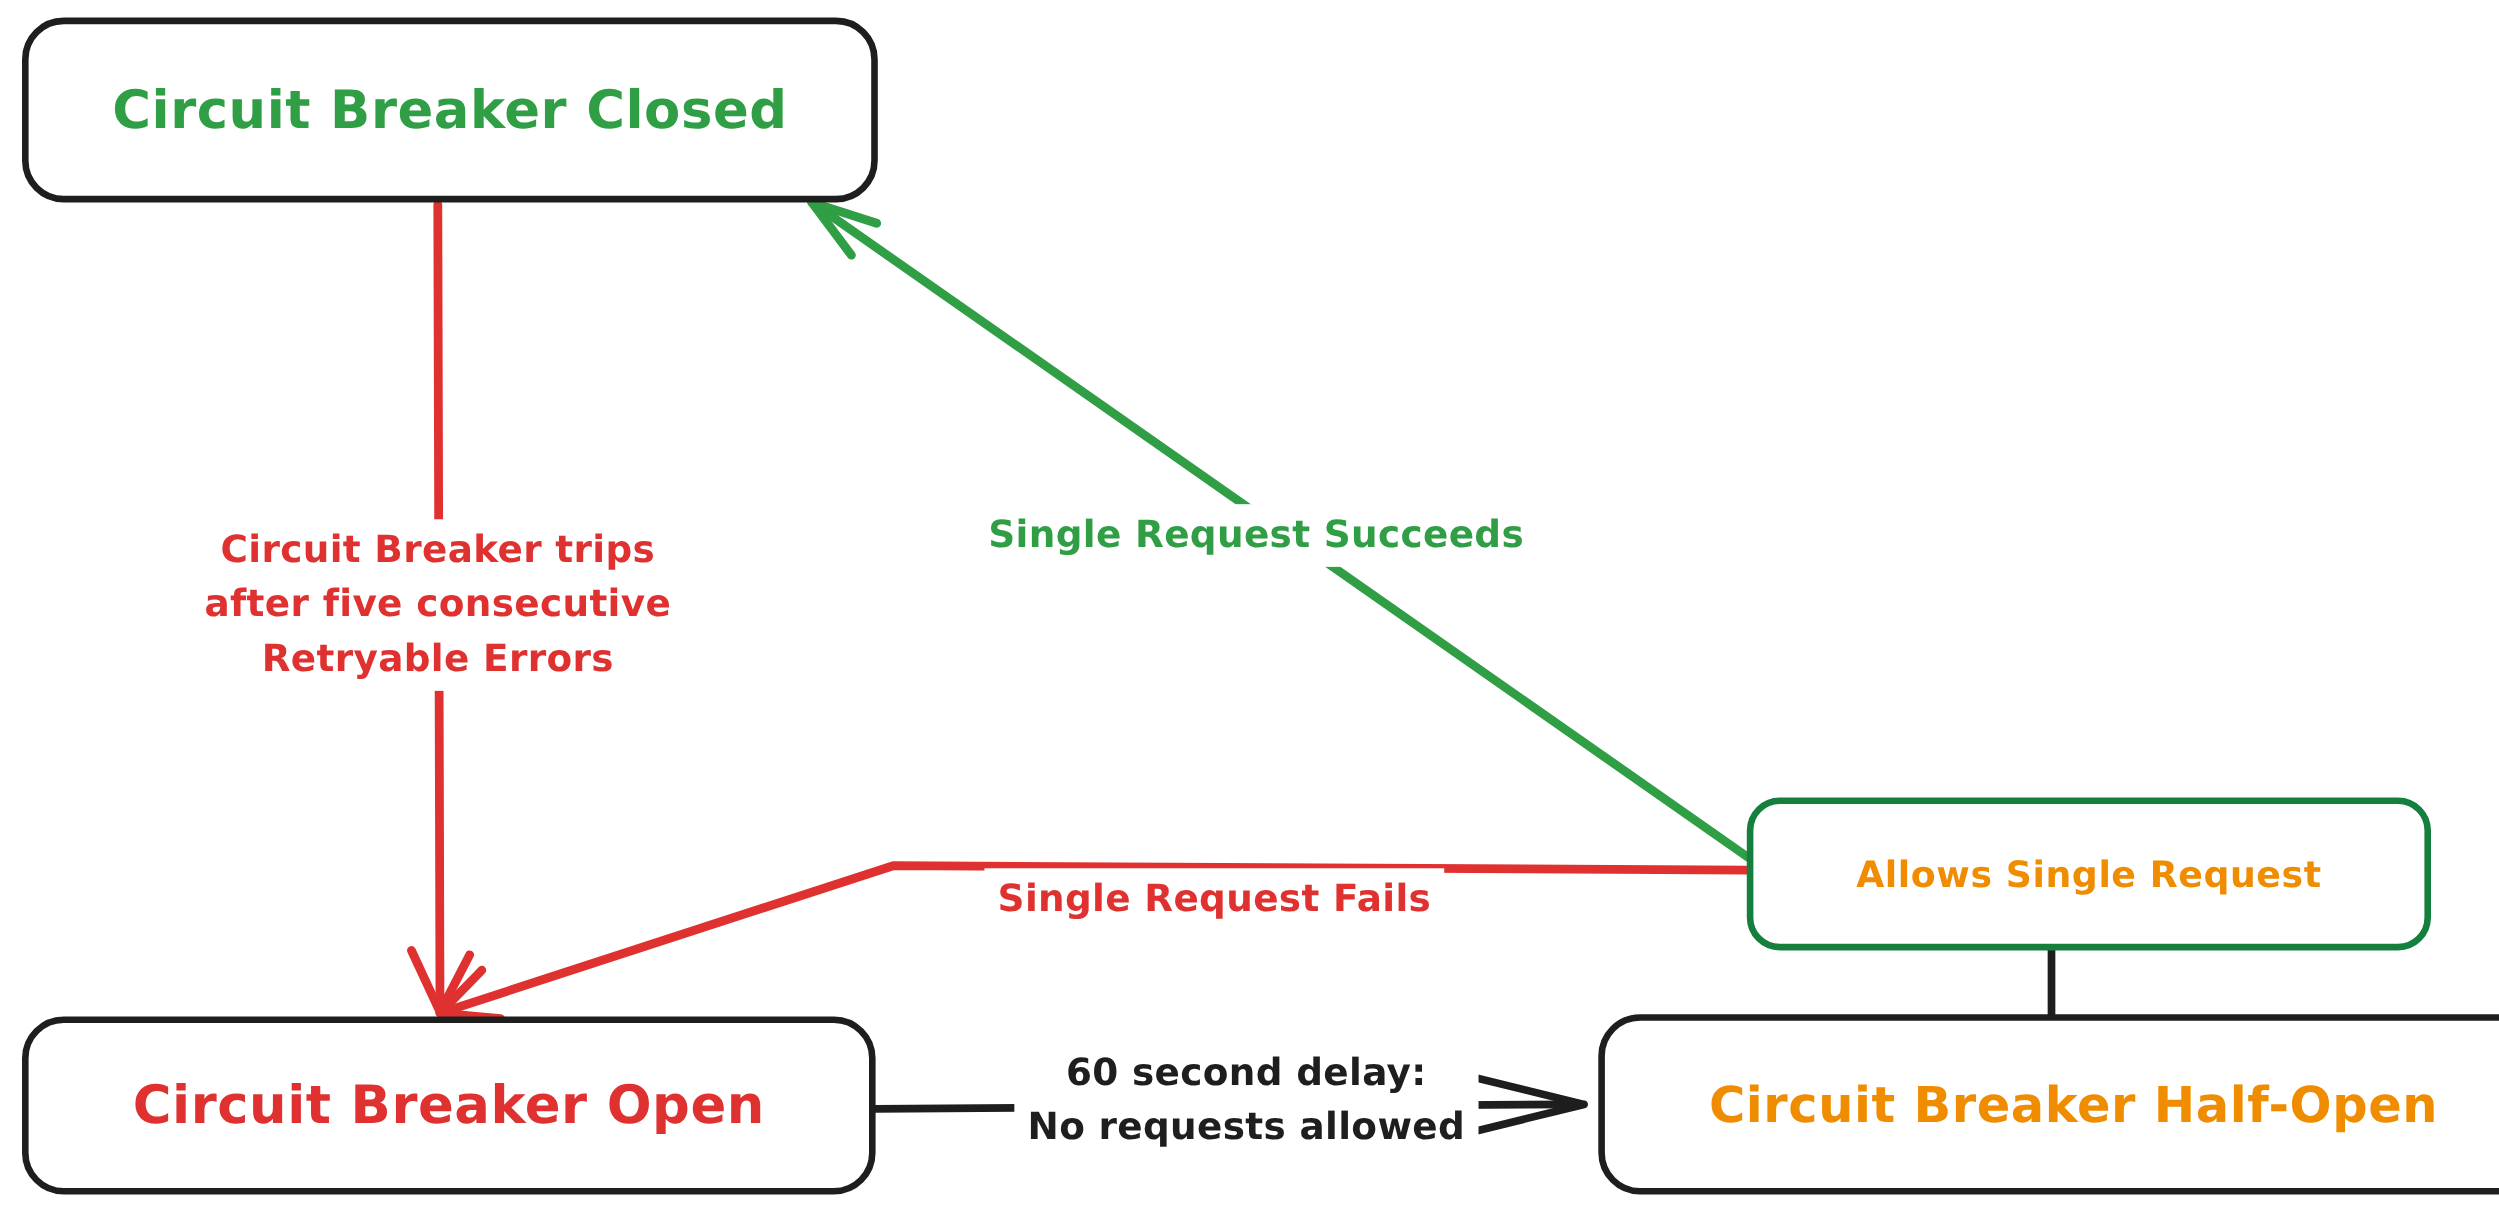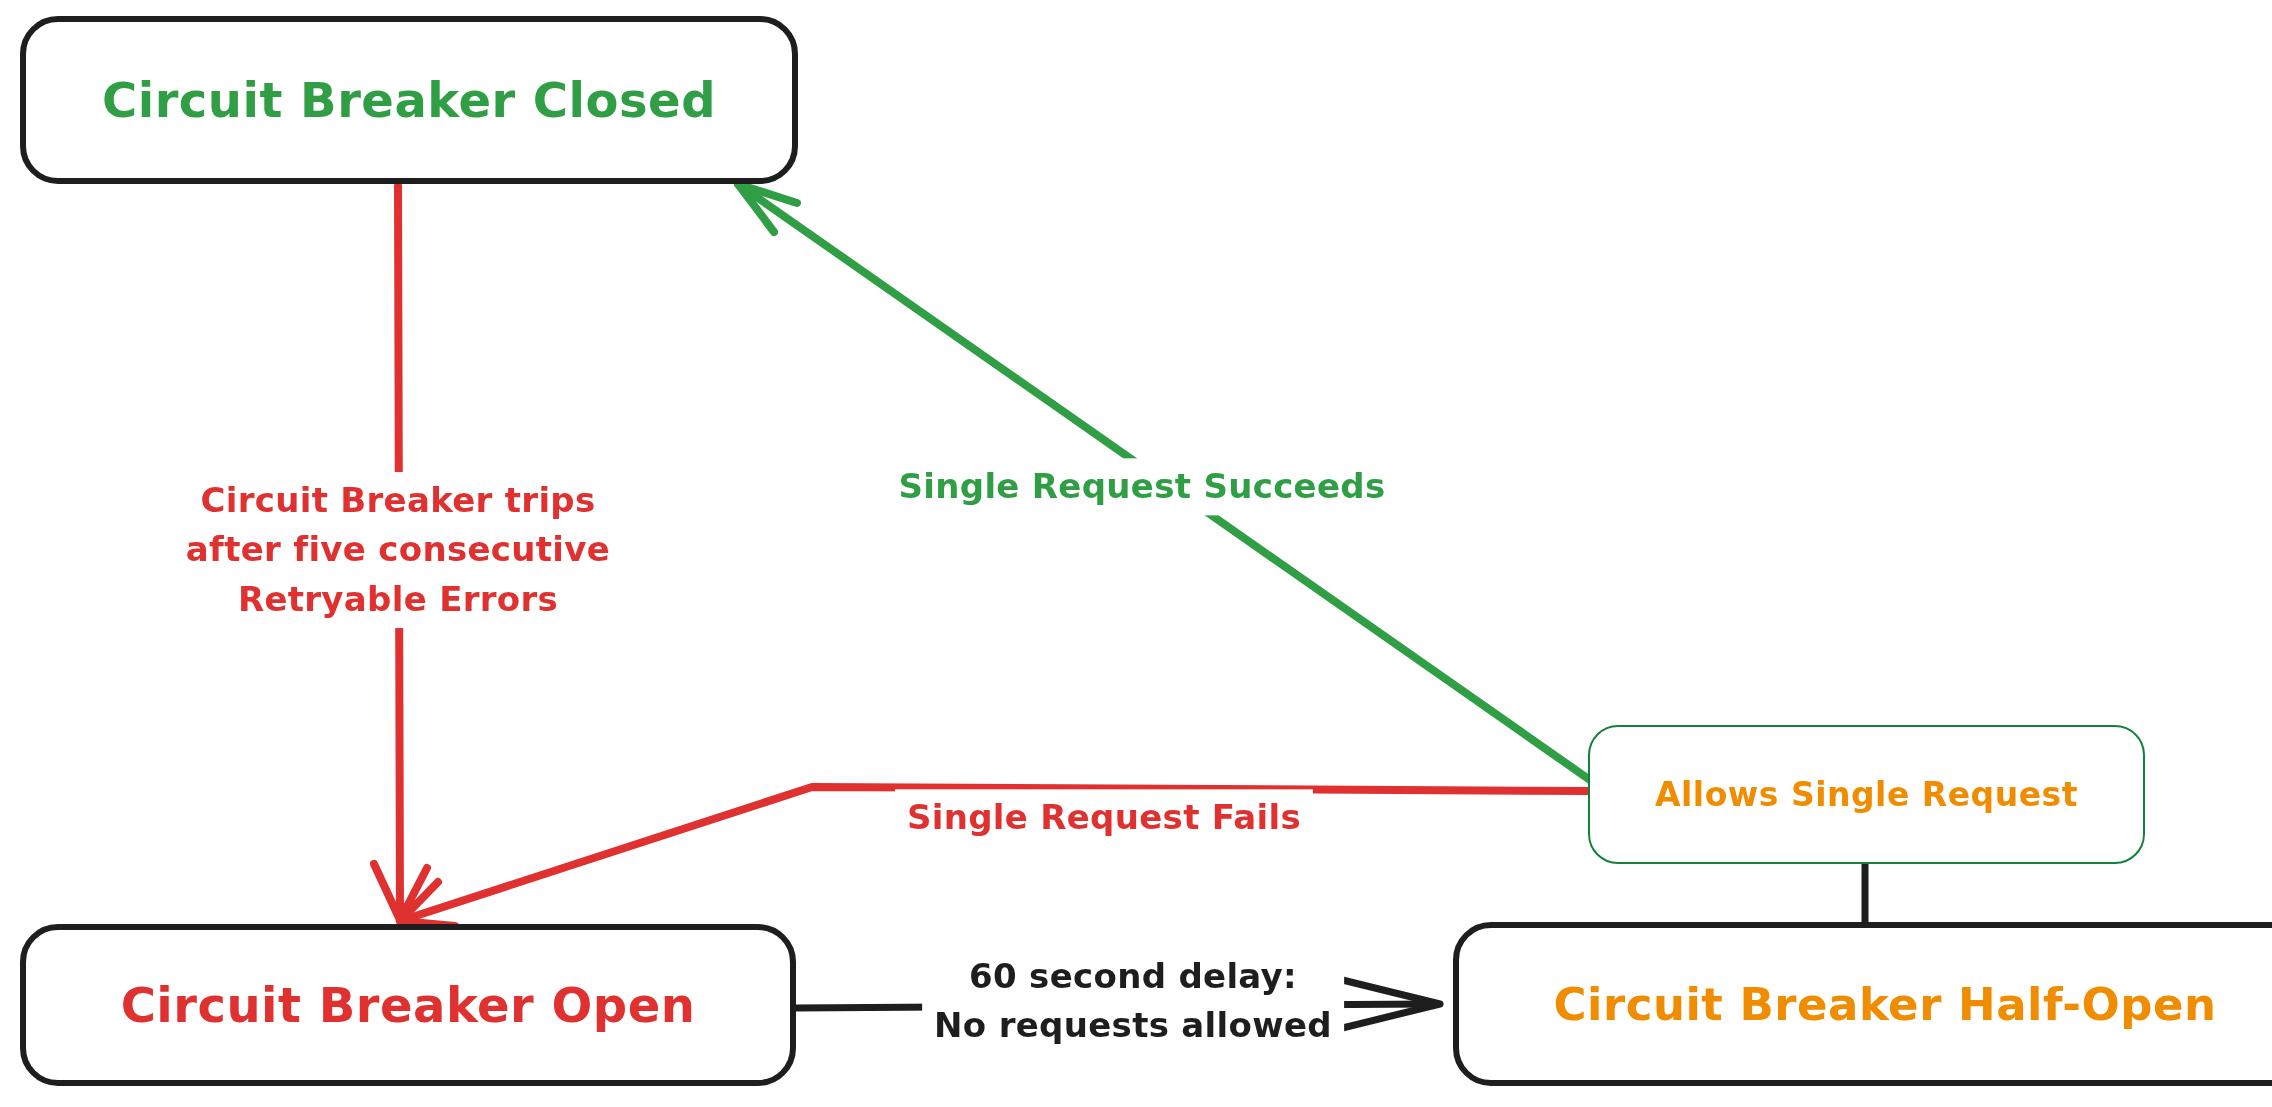--- a/index.html
+++ b/index.html
@@ -21,21 +21,21 @@
     display:flex;align-items:center;justify-content:center;
     text-align:center;
   }
   .node-label{font-weight:bold;letter-spacing:0.5px;}
   .node-closed{left:20px;top:16px;width:778px;height:168px;}
   .node-closed .node-label{font-size:48px;color:#2f9e44;}
   .node-open{left:20px;top:924px;width:776px;height:162px;}
   .node-open .node-label{font-size:48px;color:#e03131;}
   .node-half-open{left:1453px;top:922px;width:864px;height:164px;}
   .node-half-open .node-label{font-size:45px;color:#f08c00;}
-  .node-allows{left:1588px;top:725px;width:557px;height:139px;border:2px solid #15803d;border-radius:30px;}
+  .node-allows{left:1588px;top:725px;width:622px;height:139px;border:6px solid #15803d;border-radius:30px;}
   .node-allows .node-label{font-size:33px;color:#f08c00;}
   
   .edge-label{
     position:absolute;
     transform:translate(-50%,-50%);
     background:#ffffff;
     padding:4px 12px;
     font-size:34px;
     font-weight:bold;
     line-height:1.45;

